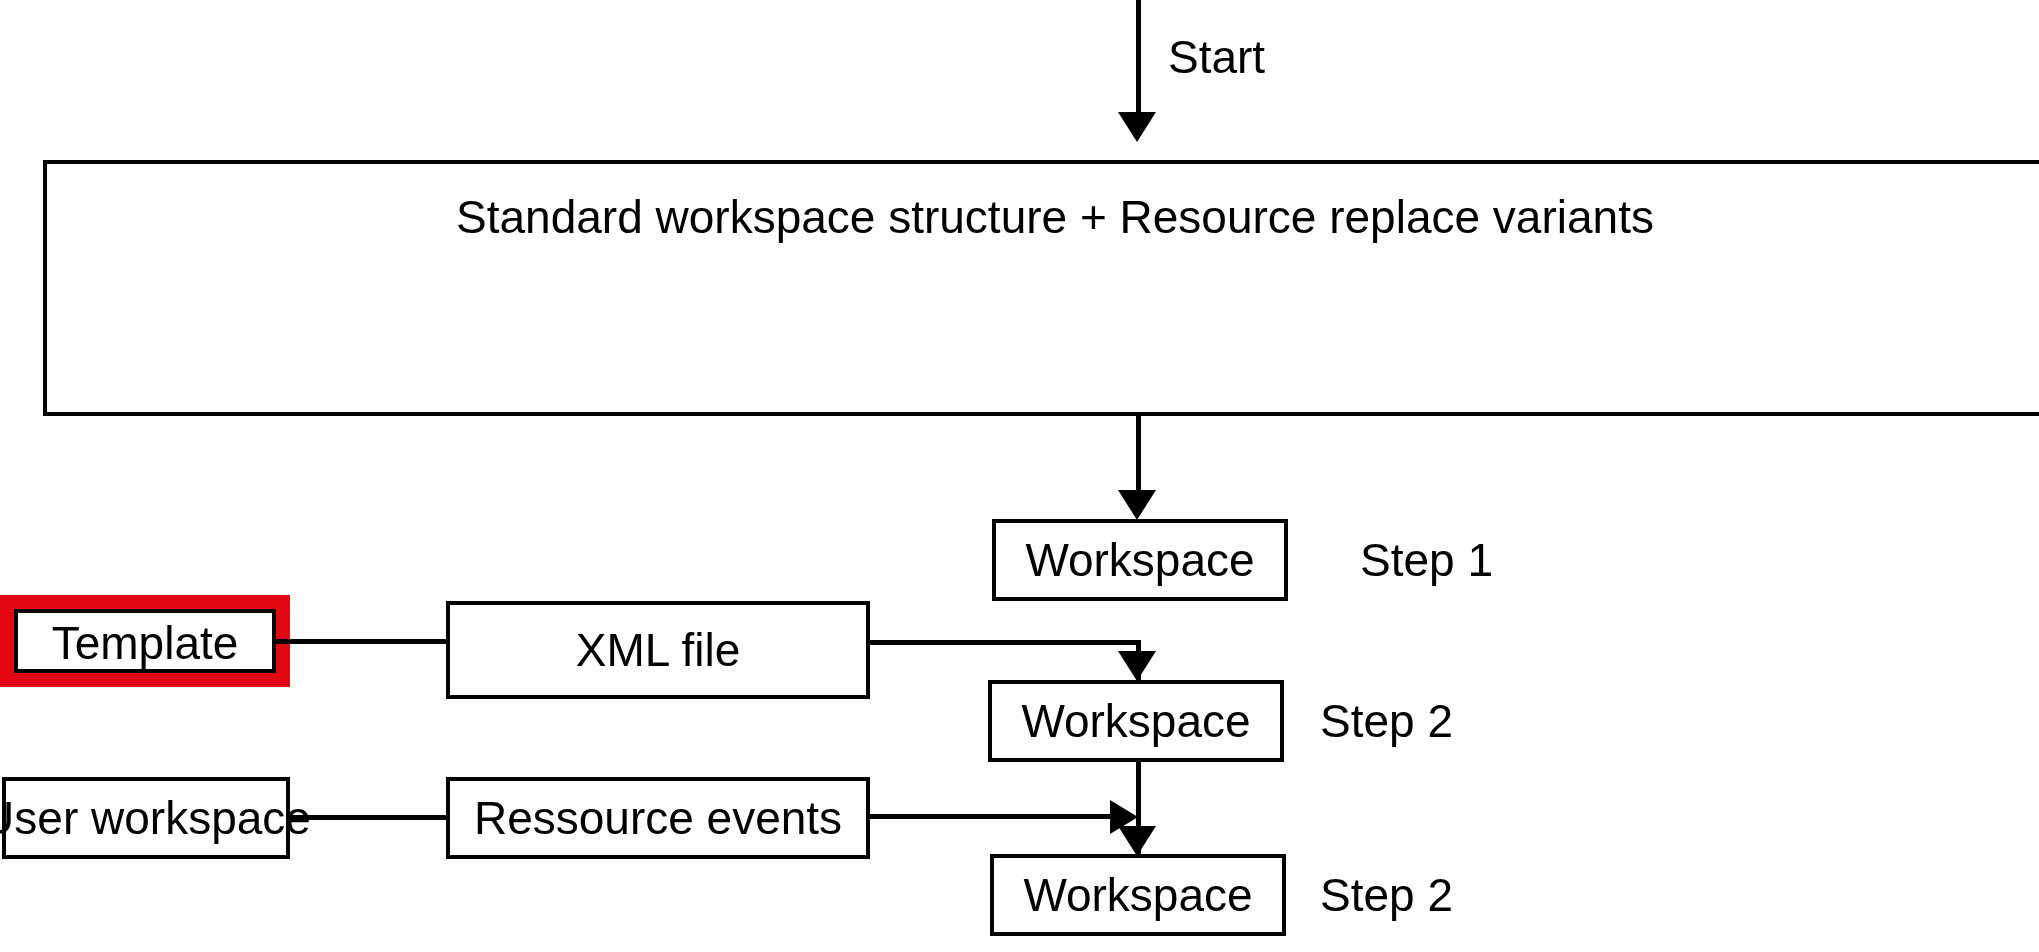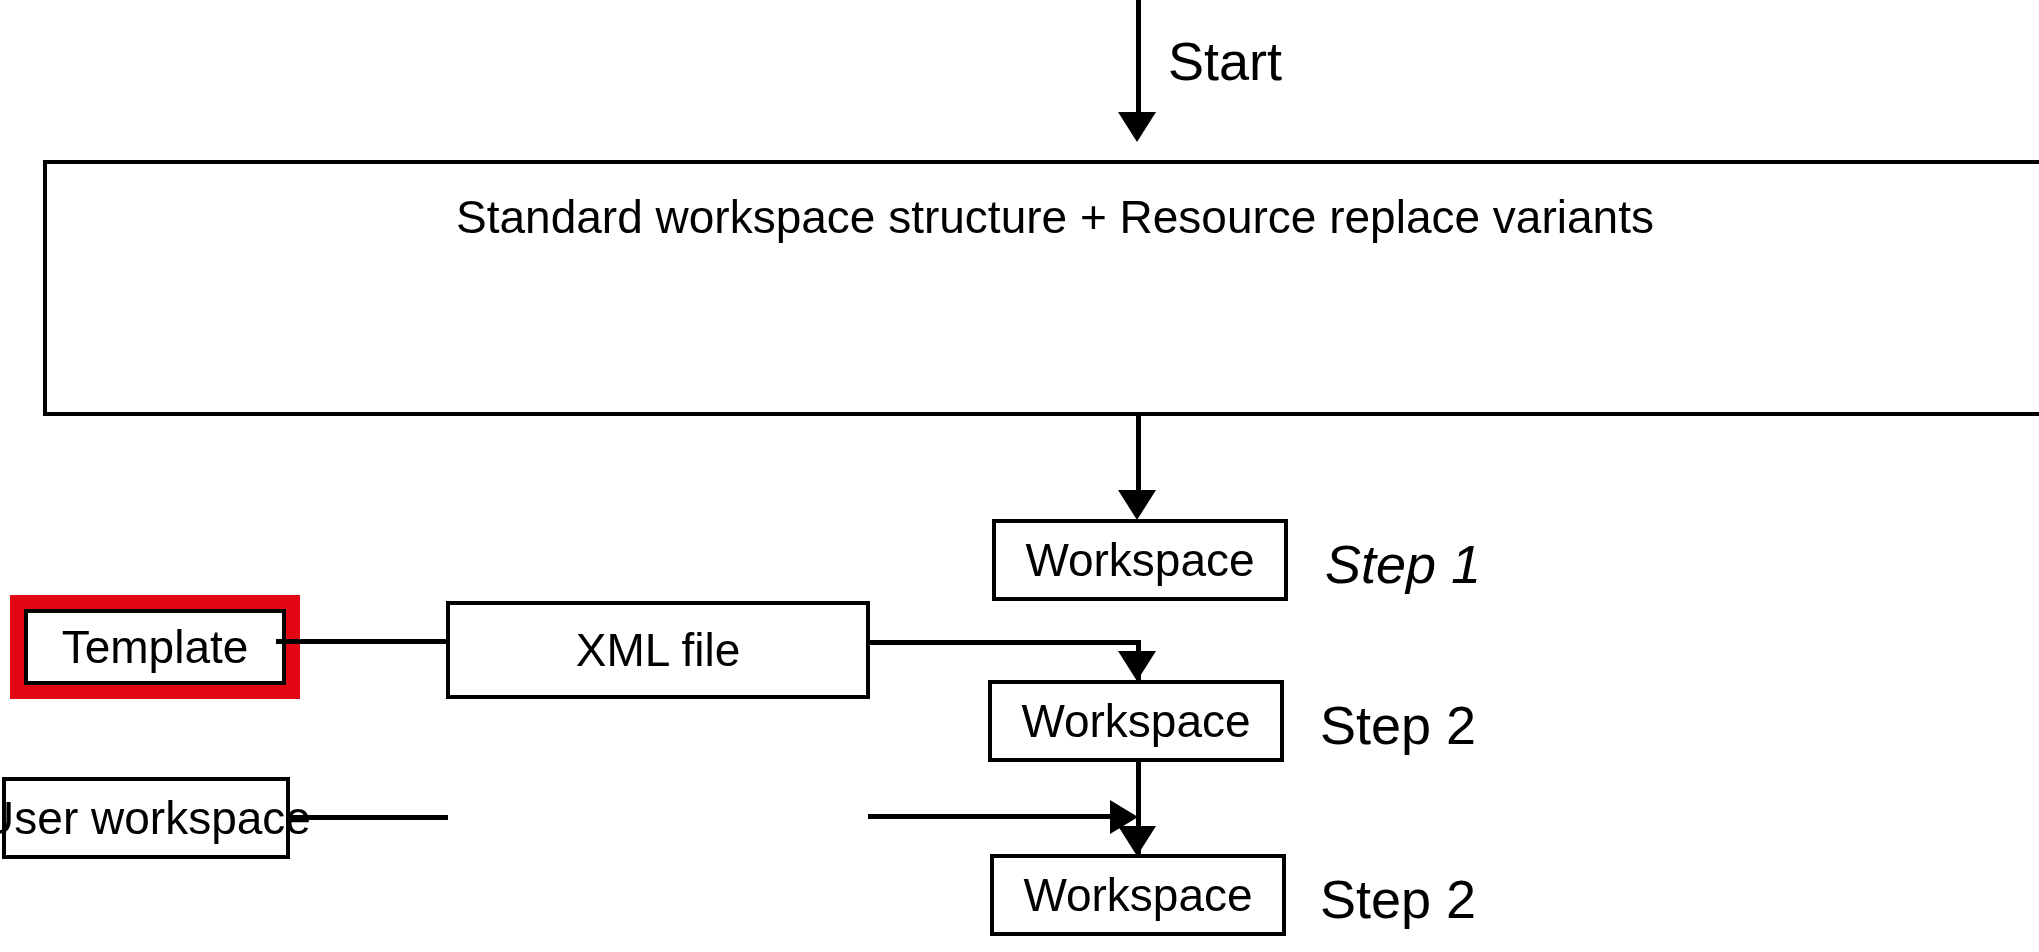--- a/index.html
+++ b/index.html
@@ -39,21 +39,21 @@
   .node.redframe {
     border: 4px solid #000000;
     outline: 14px solid #E30613;
     outline-offset: 0px;
   }
   .node-label {
     display: block;
   }
   .free-label {
     position: absolute;
-    font-size: 54px;
+    font-size: 46px;
     line-height: 1.1;
     color: #000000;
     white-space: nowrap;
   }
   .hline {
     position: absolute;
     background: #000000;
     height: 5px;
   }
   .vline {
@@ -90,23 +90,23 @@
   <div class="node big" style="left:8px; top:160px; width:2024px; height:256px;">
     <span class="node-label">Standard workspace structure + Resource replace variants</span>
   </div>
 
   <div class="vline" style="left:1136px; top:416px; height:84px;"></div>
   <div class="arrowhead-down" style="left:1118px; top:490px;"></div>
 
   <div class="node" style="left:992px; top:519px; width:296px; height:82px;">
     <span class="node-label">Workspace</span>
   </div>
-  <div class="free-label" style="left:1325px; top:535px;font-style:italic;">Step 1</div>
+  <div class="free-label" style="left:1360px; top:535px;">Step 1</div>
 
-  <div class="node redframe" style="left:24px; top:609px; width:262px; height:76px;">
+  <div class="node redframe" style="left:14px; top:609px; width:262px; height:64px;align-items:flex-end;">
     <span class="node-label">Template</span>
   </div>
 
   <div class="hline" style="left:276px; top:639px; width:172px;"></div>
 
   <div class="node" style="left:446px; top:601px; width:424px; height:98px;">
     <span class="node-label">XML file</span>
   </div>
 
   <div class="hline" style="left:868px; top:640px; width:271px;"></div>
@@ -117,20 +117,23 @@
     <span class="node-label">Workspace</span>
   </div>
   <div class="free-label" style="left:1320px; top:696px;">Step 2</div>
 
   <div class="node" style="left:2px; top:777px; width:288px; height:82px;">
     <span class="node-label">User workspace</span>
   </div>
 
   <div class="hline" style="left:288px; top:815px; width:160px;"></div>
 
+  <div class="node" style="left:446px; top:777px; width:424px; height:82px;">
+    <span class="node-label">Ressource events</span>
+  </div>
 
   <div class="vline" style="left:1136px; top:760px; height:96px;"></div>
 
   <div class="hline" style="left:868px; top:814px; width:248px;"></div>
   <div class="arrowhead-right" style="left:1110px; top:800px;"></div>
 
   <div class="arrowhead-down" style="left:1118px; top:826px;"></div>
 
   <div class="node" style="left:990px; top:854px; width:296px; height:82px;">
     <span class="node-label">Workspace</span>

